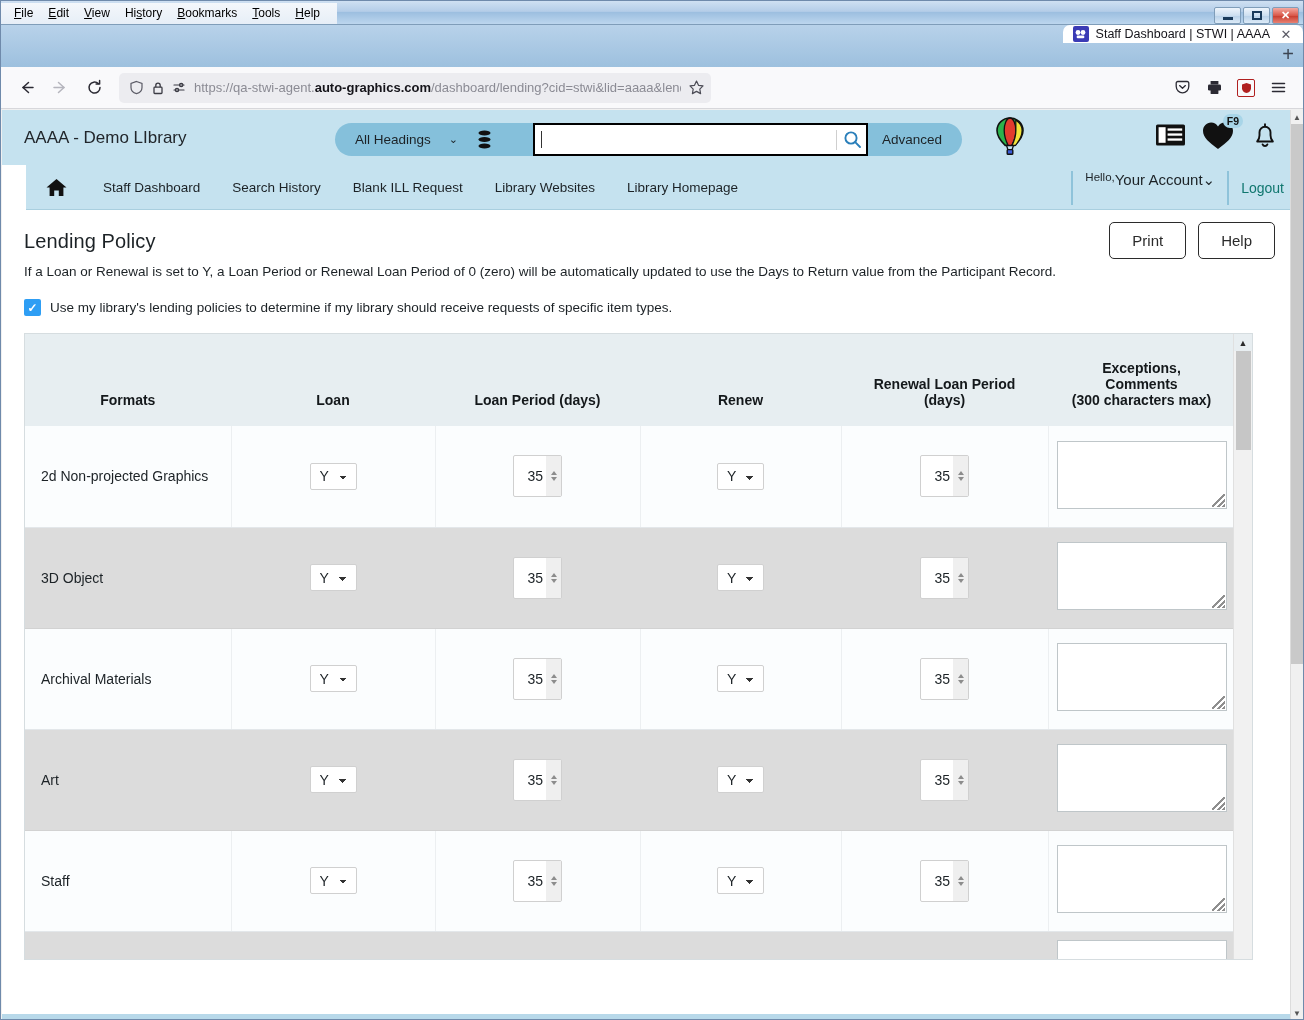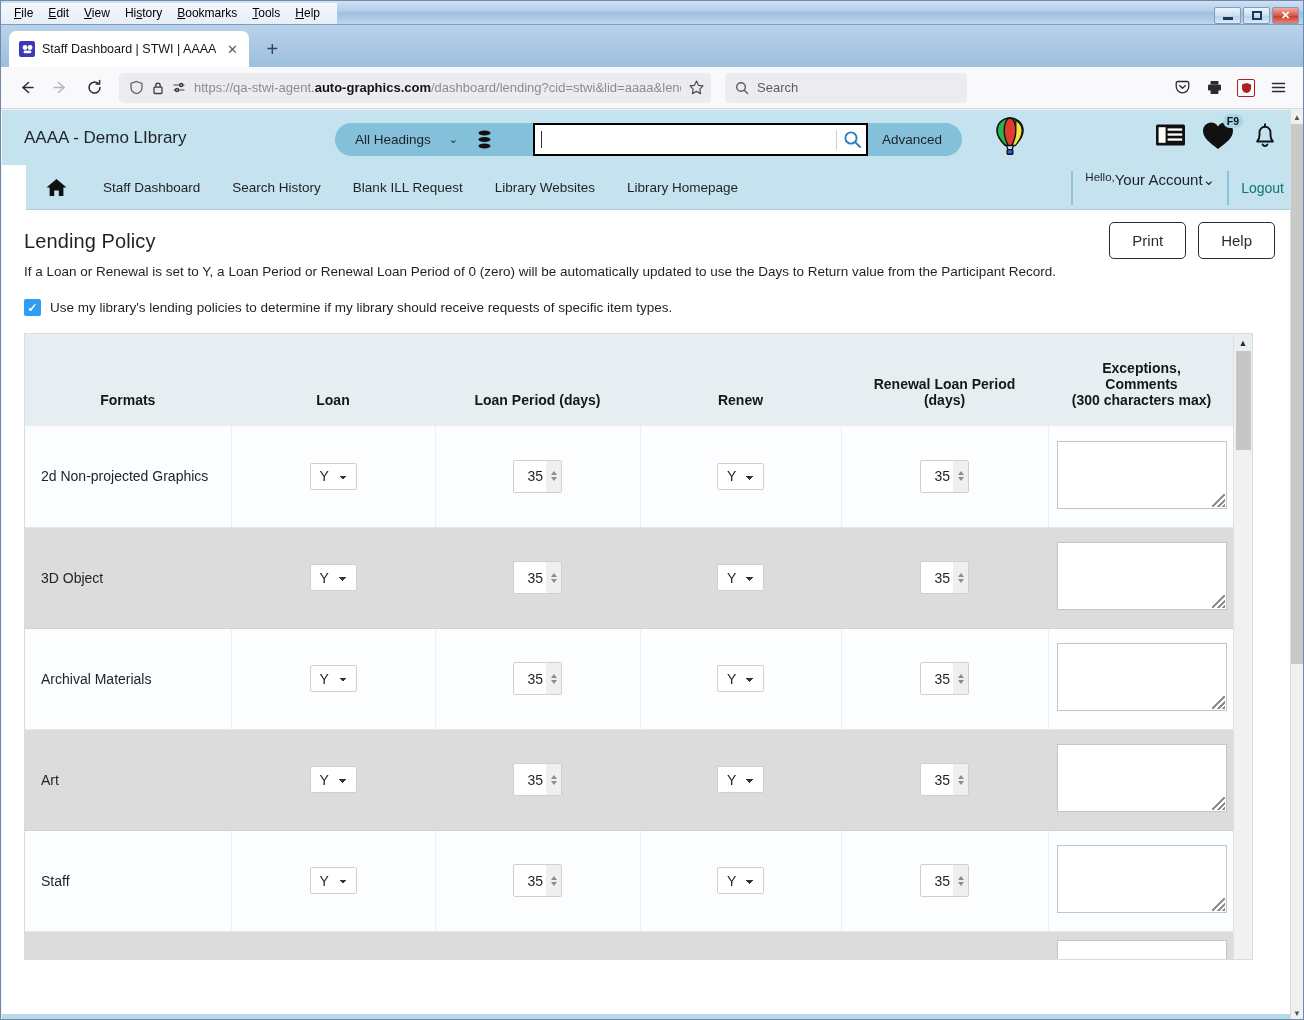--- a/index.html
+++ b/index.html
@@ -57,22 +57,22 @@
     color: #fff; font-weight: bold; font-size: 11px;
   }
   .winbtn .minglyph { width: 10px; height: 3px; background: #1a3a5a; margin-top: 5px; }
   .winbtn .maxglyph { width: 10px; height: 9px; border: 2px solid #1a3a5a; }
 
   
   .tabstrip {
     height: 42px;
     background: linear-gradient(to bottom, #b8d2ea 0%, #9dc0de 100%);
     display: flex; align-items: flex-end;
-    padding-left: 8px;
     position: relative;
+    flex-direction: column;
   }
   .tab {
     height: 36px;
     background: #fff;
     border-radius: 7px 7px 0 0;
     display: flex; align-items: center;
     padding: 0 8px 0 10px;
     gap: 7px;
     min-width: 212px;
   }
@@ -320,21 +320,21 @@
     -webkit-appearance: none; appearance: none;
     background-image:
       linear-gradient(45deg, transparent 50%, #333 50%),
       linear-gradient(135deg, #333 50%, transparent 50%);
     background-position: calc(100% - 13px) 12px, calc(100% - 9px) 12px;
     background-size: 4px 4px, 4px 4px;
     background-repeat: no-repeat;
   }
   .numbox {
     display: inline-flex; align-items: stretch;
-    width: 49px; height: 33px;
+    width: 49px; height: 42px;
     border: 1px solid #d0d0d0; border-radius: 2px;
     background: #fff; overflow: hidden;
   }
   .numbox .val {
     flex: 1; display: flex; align-items: center; justify-content: flex-end;
     font-size: 14px; color: #1c2226; padding-right: 3px;
   }
   .spin {
     width: 15px; background: #efefef;
     display: flex; flex-direction: column;
@@ -484,29 +484,20 @@
           </svg>
       </span>
       <span class="urltext"><span>https://qa-stwi-agent.</span><b>auto-graphics.com</b><span>/dashboard/lending?cid=stwi&amp;lid=aaaa&amp;lendin</span></span>
       <span style="color:#4b4b55;display:flex">
         <svg width="17" height="17" viewBox="0 0 17 17" fill="none" stroke="currentColor" stroke-width="1.2">
             <path d="M8.5 2 L10.5 6.3 L15 6.9 L11.8 10.1 L12.6 14.6 L8.5 12.4 L4.4 14.6 L5.2 10.1 L2 6.9 L6.5 6.3 Z" stroke-linejoin="round"></path>
           </svg>
       </span>
     </div>
 
-    <div class="searchbar">
-      <span style="color:#5b5b66;display:flex">
-        <svg width="14" height="14" viewBox="0 0 14 14" fill="none" stroke="currentColor" stroke-width="1.4">
-            <circle cx="6" cy="6" r="4.3"></circle>
-            <path d="M9.3 9.3 L12.6 12.6" stroke-linecap="round"></path>
-          </svg>
-      </span>
-      <span>Search</span>
-    </div>
 
     <div class="navright">
       <div class="navicon">
         <svg width="17" height="17" viewBox="0 0 17 17" fill="none" stroke="currentColor" stroke-width="1.3">
             <path d="M2.2 4.2a1.7 1.7 0 0 1 1.7-1.7h9.2a1.7 1.7 0 0 1 1.7 1.7v3.1c0 3.7-3 6.6-6.3 6.6S2.2 11 2.2 7.3z"></path>
             <path d="M5.6 6.6 L8.5 9.3 L11.4 6.6" stroke-linecap="round" stroke-linejoin="round"></path>
           </svg>
       </div>
       <div class="navicon">
         <svg width="17" height="17" viewBox="0 0 17 17" fill="currentColor">

